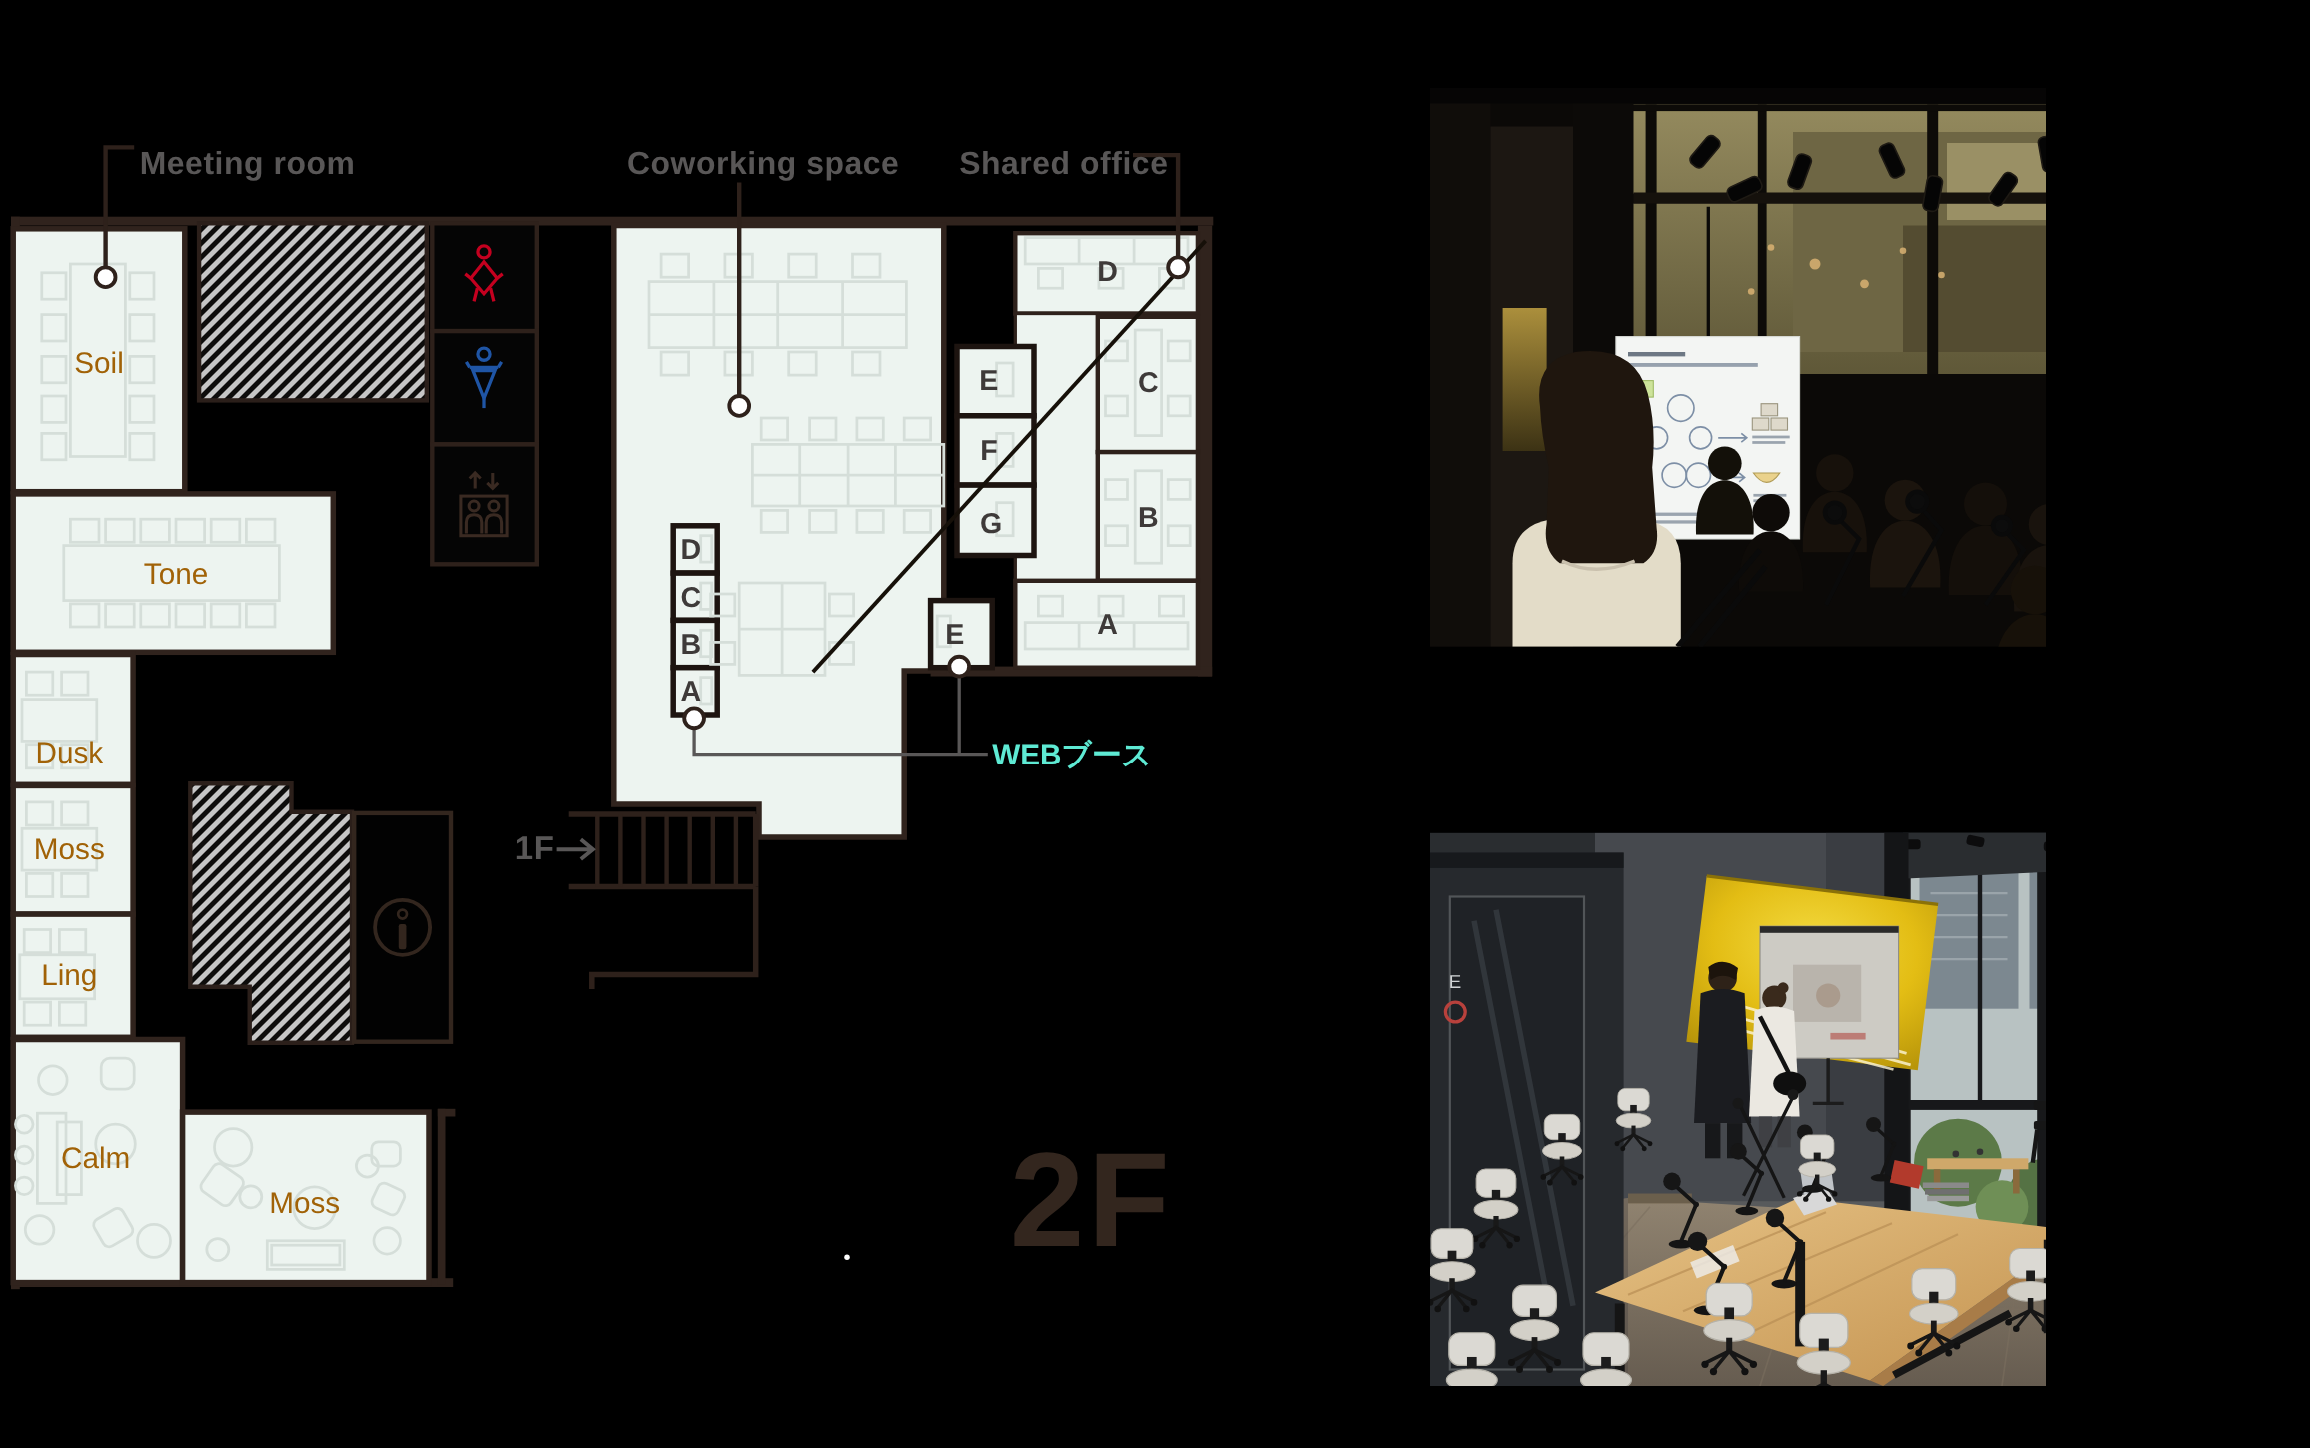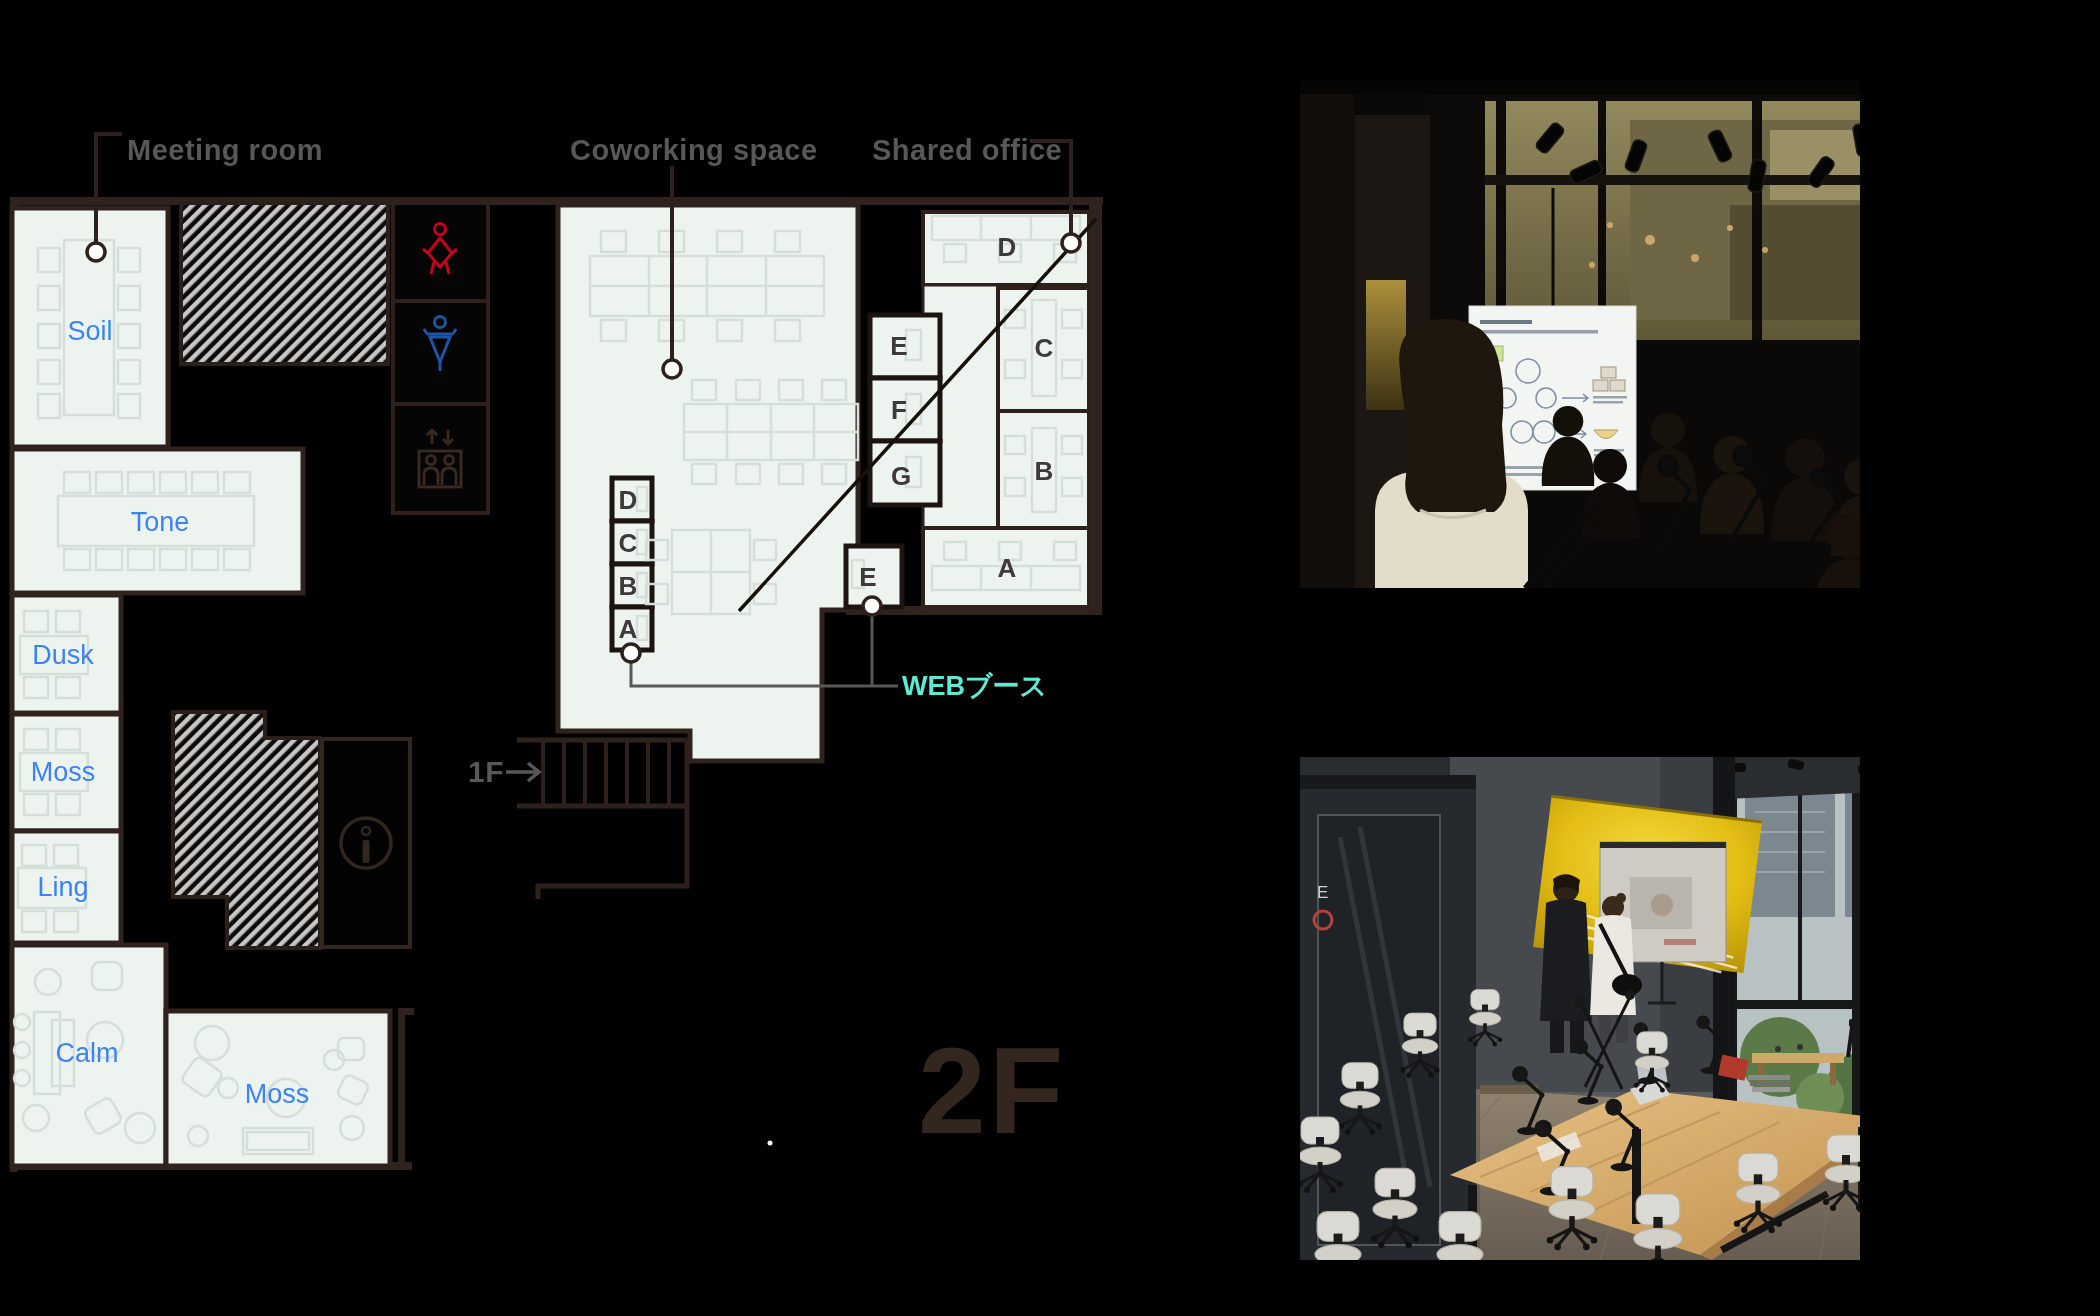--- a/index.html
+++ b/index.html
@@ -1,21 +1,21 @@
 <!DOCTYPE html>
 <html><head>
 <meta charset="utf-8">
 <style>
   html,body{margin:0;padding:0;background:#000;}
   #stage{position:relative;width:1860px;height:1316px;background:#000;overflow:hidden;
          font-family:"Liberation Sans","DejaVu Sans",sans-serif;}
   .abs{position:absolute;}
   .section-label{position:absolute;color:#595757;font-size:29px;font-weight:600;
                  transform:translateY(-50%);white-space:nowrap;letter-spacing:.5px;}
-  .room-label{position:absolute;color:#3b82f6;font-size:27px;font-weight:500;
+  .room-label{position:absolute;color:#a16207;font-size:27px;font-weight:500;
               transform:translate(-50%,-50%);white-space:nowrap;}
   .booth-letter{position:absolute;color:#3e3a39;font-size:26px;font-weight:600;
                 transform:translate(-50%,-50%);}
   .web-label{position:absolute;color:#5eead4;font-size:27px;font-weight:600;
              transform:translateY(-50%);white-space:nowrap;}
   .floor-big{position:absolute;color:#33261e;font-size:122px;font-weight:700;
              letter-spacing:3px;line-height:1;}
   svg{display:block;}
 </style>
 </head>
@@ -281,21 +281,21 @@
 
   <div class="section-label" style="left:127px;top:150px">Meeting room</div>
   <div class="section-label" style="left:570px;top:150px">Coworking space</div>
   <div class="section-label" style="left:872px;top:150px">Shared office</div>
   <div class="web-label" style="left:902px;top:686px">WEBブース</div>
   <div class="section-label" style="left:468px;top:772px;font-size:30px">1F</div>
   <div class="floor-big" style="left:918px;top:1030px">2F</div>
 
   <div class="room-label" style="left:90px;top:331px">Soil</div>
   <div class="room-label" style="left:160px;top:522px">Tone</div>
-  <div class="room-label" style="left:63px;top:655px">Dusk</div>
+  <div class="room-label" style="left:63px;top:685px">Dusk</div>
   <div class="room-label" style="left:63px;top:772px">Moss</div>
   <div class="room-label" style="left:63px;top:887px">Ling</div>
   <div class="room-label" style="left:87px;top:1053px">Calm</div>
   <div class="room-label" style="left:277px;top:1094px">Moss</div>
 
   <div class="booth-letter" style="left:628px;top:500px">D</div>
   <div class="booth-letter" style="left:628px;top:543px">C</div>
   <div class="booth-letter" style="left:628px;top:586px">B</div>
   <div class="booth-letter" style="left:628px;top:629px">A</div>
   <div class="booth-letter" style="left:868px;top:577px">E</div>

